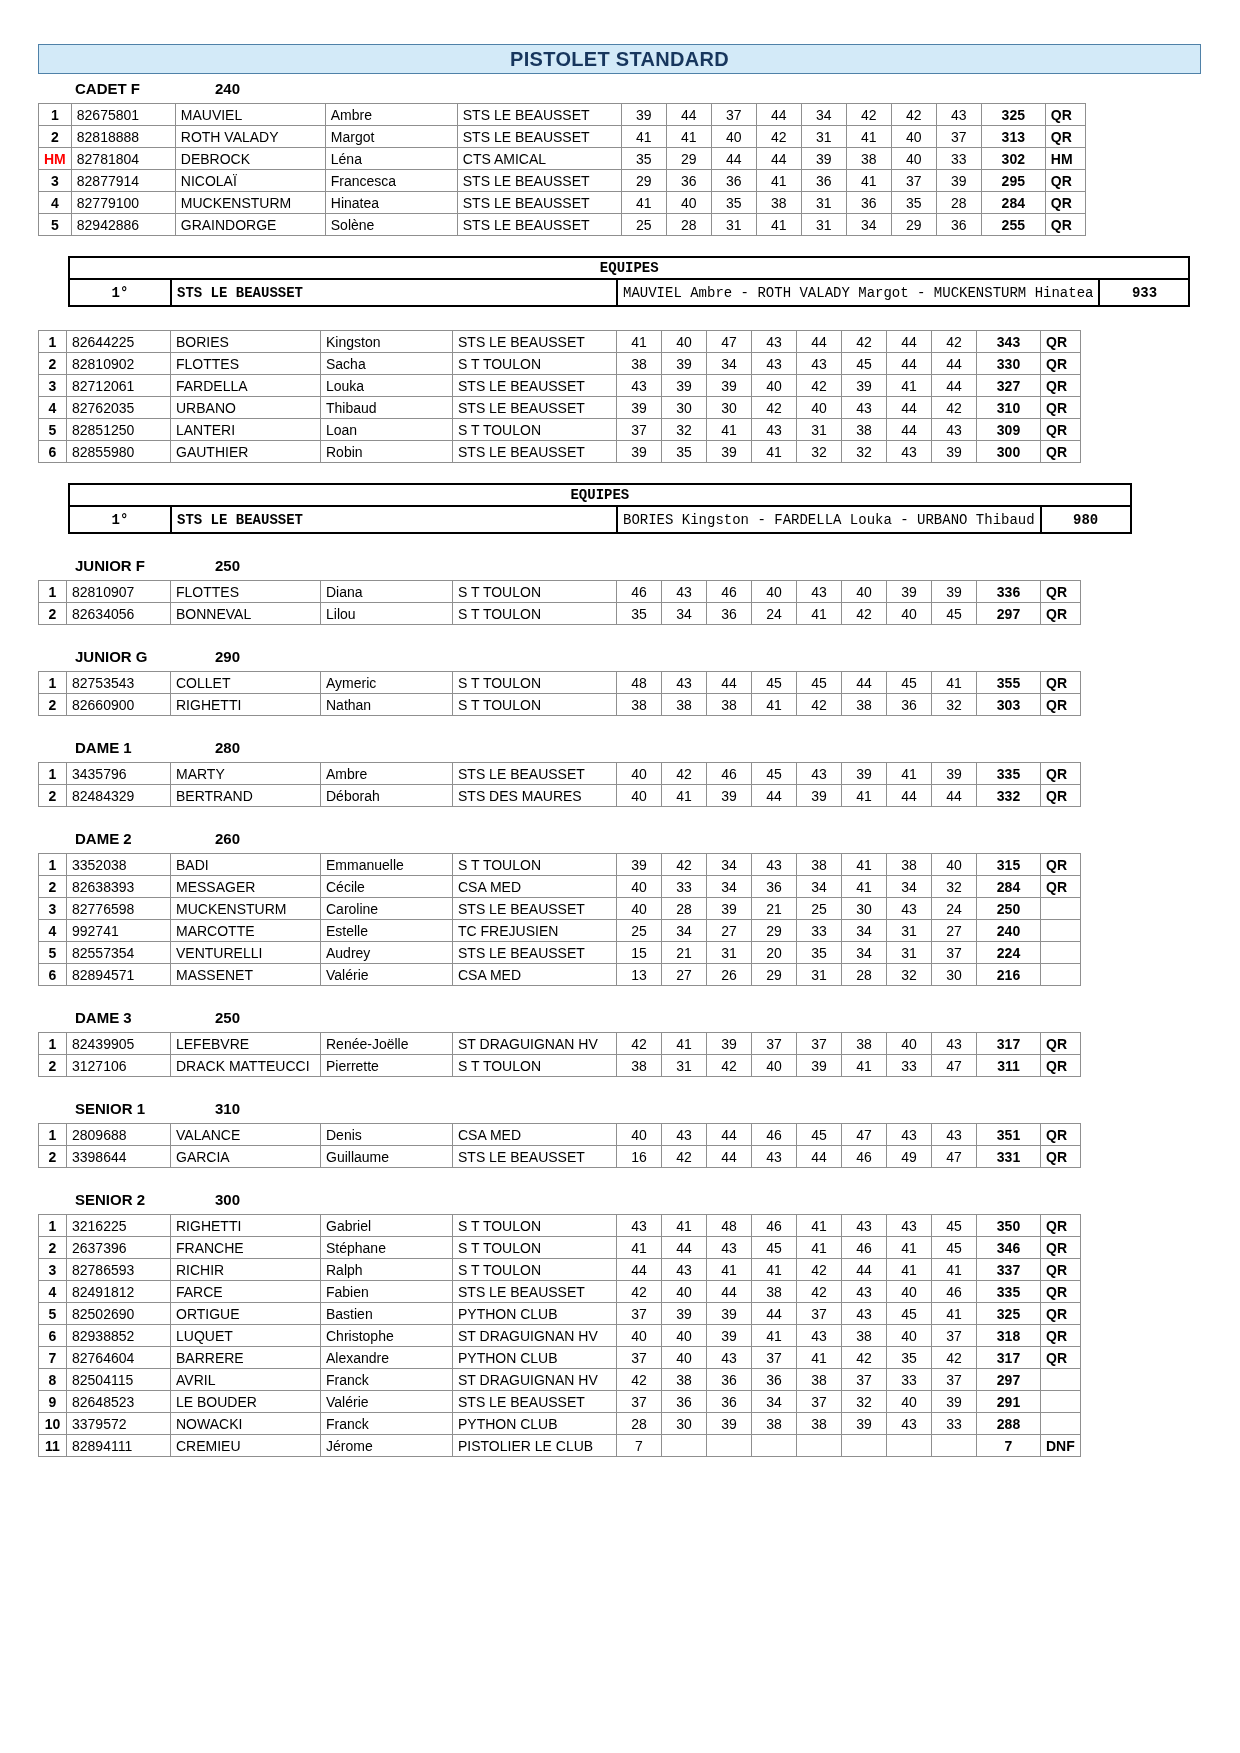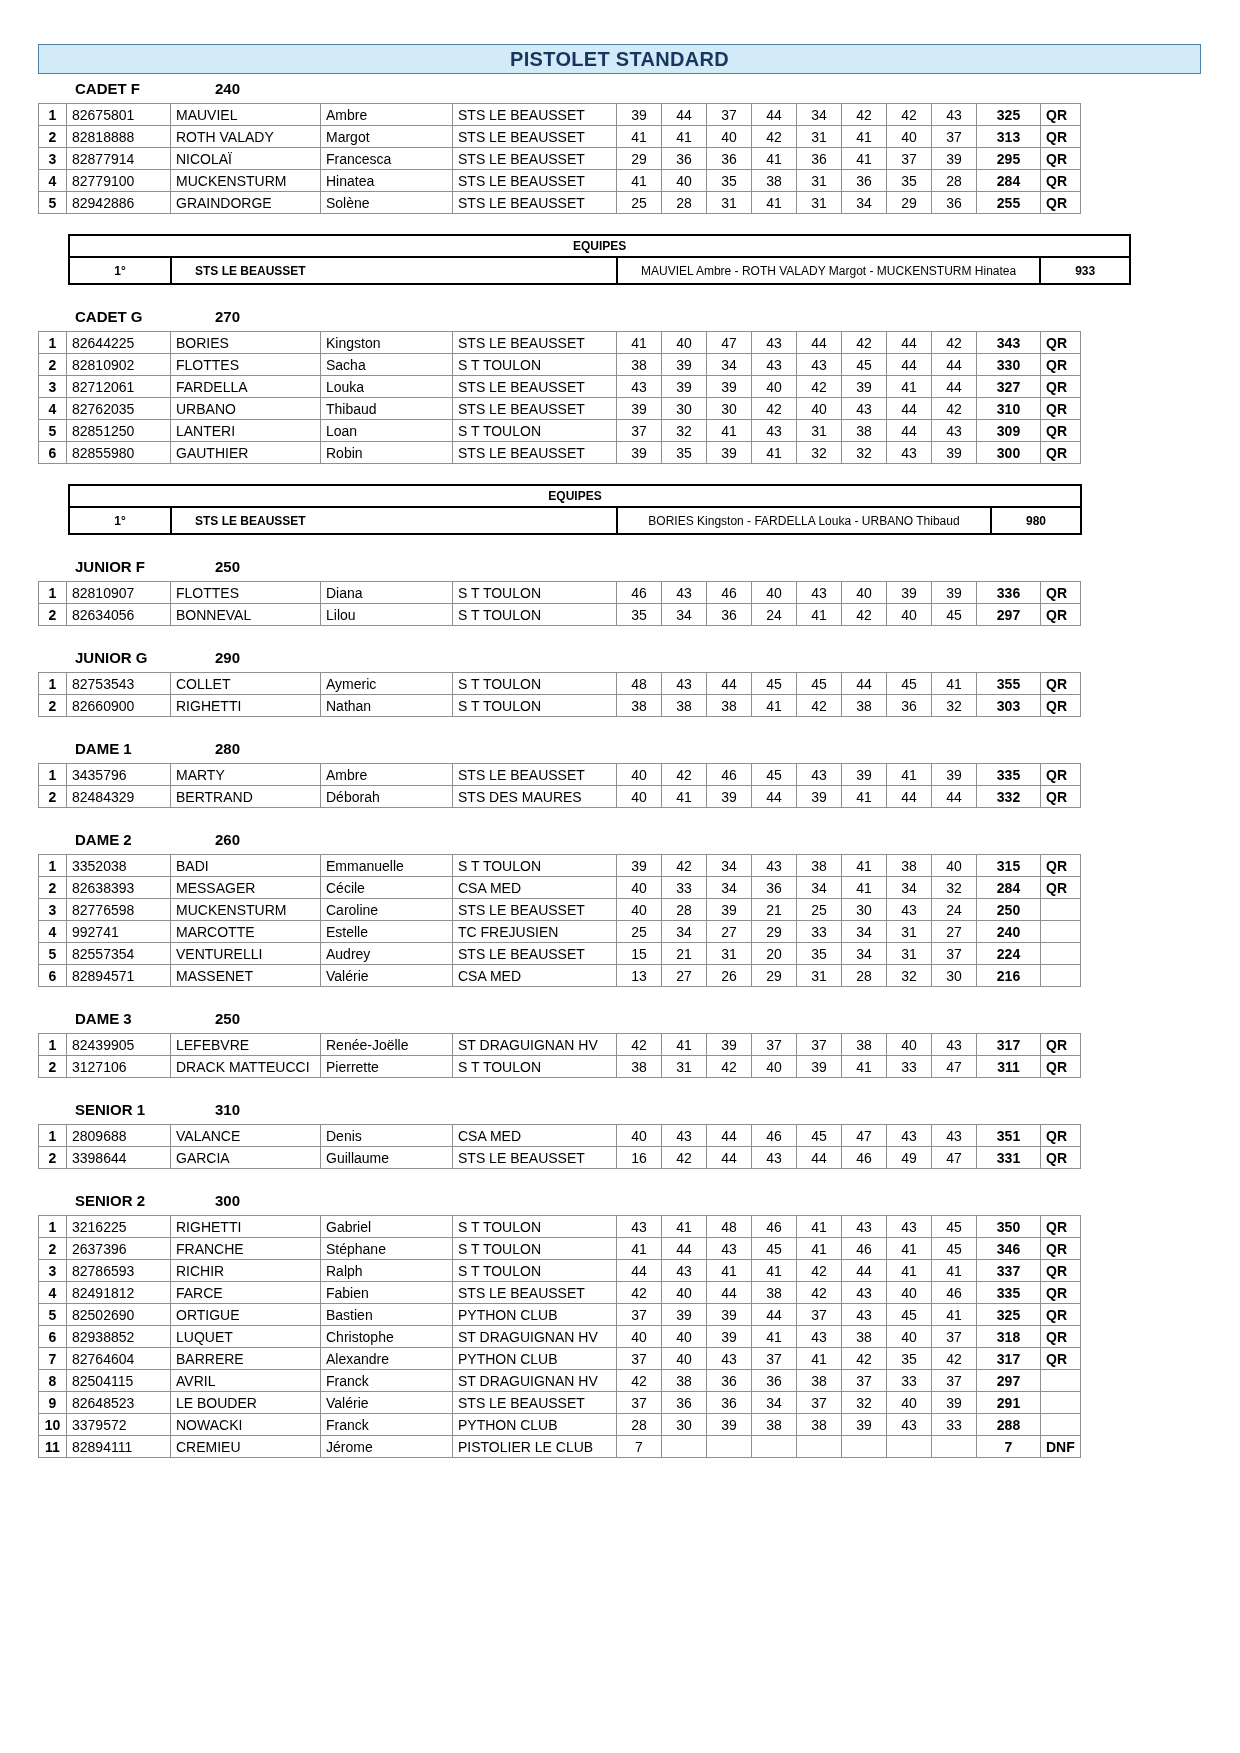--- a/index.html
+++ b/index.html
@@ -13,21 +13,21 @@
   .sec-head{display:flex;margin:0 0 5px 37px;font-size:15px;font-weight:bold;line-height:18px;}
   .sec-label{width:140px;}
   table.results{border-collapse:collapse;table-layout:fixed;}
   table.results td{border:1px solid #8f8f8f;height:22px;padding:0 5px;font-size:14px;overflow:hidden;white-space:nowrap;box-sizing:border-box;}
   td.rank{text-align:center;font-weight:bold;padding:0 1px;}
   td.rank.hm{color:#ff0000;}
   td.score{text-align:center;padding:0 2px;}
   td.total{text-align:center;font-weight:bold;}
   td.status{text-align:left;font-weight:bold;padding:0 2px;}
   table.team{border-collapse:collapse;table-layout:fixed;margin:20px 0 0 30px;border:2px solid #000;}
-  table.team td{border:2px solid #000;font-size:12px;box-sizing:border-box;padding:0 23px;overflow:hidden;white-space:nowrap;}
+  table.team td{border:2px solid #000;font-size:14px;box-sizing:border-box;padding:0 5px;overflow:hidden;white-space:nowrap;font-family:Liberation Mono, monospace;}
   td.team-head{height:22px;text-align:center;font-weight:bold;}
   tr.team-row td{height:27px;}
   td.t-place{text-align:center;font-weight:bold;}
   td.t-club{font-weight:bold;}
   td.t-members{text-align:center;}
   td.t-total{text-align:center;font-weight:bold;}
   .footer{width:1042px;text-align:center;margin-top:7px;font-size:15px;padding-bottom:40px;}
 </style>
 </head>
 <body>
@@ -89,20 +89,37 @@
               <td class="score">40</td>
               <td class="score">42</td>
               <td class="score">31</td>
               <td class="score">41</td>
               <td class="score">40</td>
               <td class="score">37</td>
               <td class="total">313</td>
               <td class="status">QR</td>
             </tr>
             <tr class="row">
+              <td class="rank hm">HM</td>
+              <td class="license">82781804</td>
+              <td class="last">DEBROCK</td>
+              <td class="first">Léna</td>
+              <td class="club">CTS AMICAL</td>
+              <td class="score">35</td>
+              <td class="score">29</td>
+              <td class="score">44</td>
+              <td class="score">44</td>
+              <td class="score">39</td>
+              <td class="score">38</td>
+              <td class="score">40</td>
+              <td class="score">33</td>
+              <td class="total">302</td>
+              <td class="status">HM</td>
+            </tr>
+            <tr class="row">
               <td class="rank">3</td>
               <td class="license">82877914</td>
               <td class="last">NICOLAÏ</td>
               <td class="first">Francesca</td>
               <td class="club">STS LE BEAUSSET</td>
               <td class="score">29</td>
               <td class="score">36</td>
               <td class="score">36</td>
               <td class="score">41</td>
               <td class="score">36</td>
@@ -162,24 +179,20 @@
             <tr class="team-row">
               <td class="t-place">1°</td>
               <td class="t-club">STS LE BEAUSSET</td>
               <td class="t-members">MAUVIEL Ambre - ROTH VALADY Margot -  MUCKENSTURM Hinatea</td>
               <td class="t-total">933</td>
             </tr>
           </tbody>
         </table>
       </div>
       <div class="section">
-        <div class="sec-head">
-          <span class="sec-label">CADET G</span>
-          <span class="sec-points">270</span>
-        </div>
         <table class="results">
           <colgroup>
             <col style="width: 28px;">
             <col style="width: 104px;">
             <col style="width: 150px;">
             <col style="width: 132px;">
             <col style="width: 164px;">
             <col style="width: 45px;">
             <col style="width: 45px;">
             <col style="width: 45px;">

